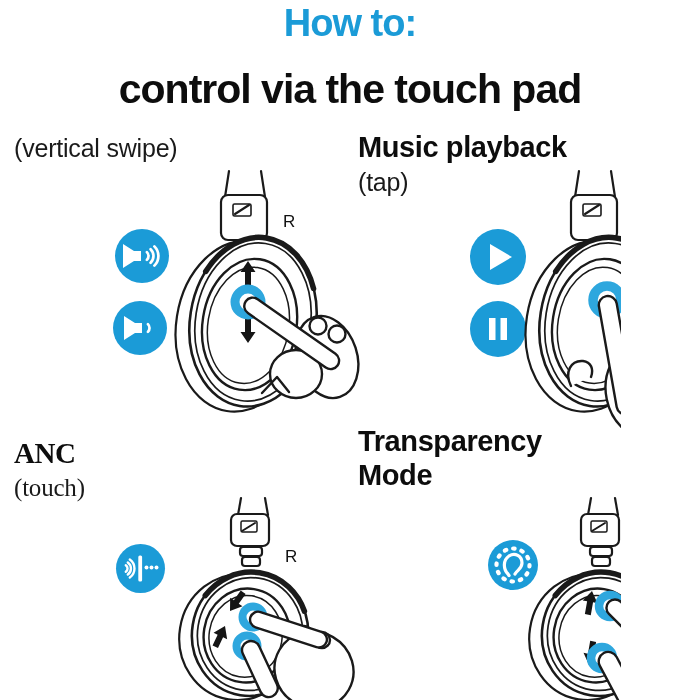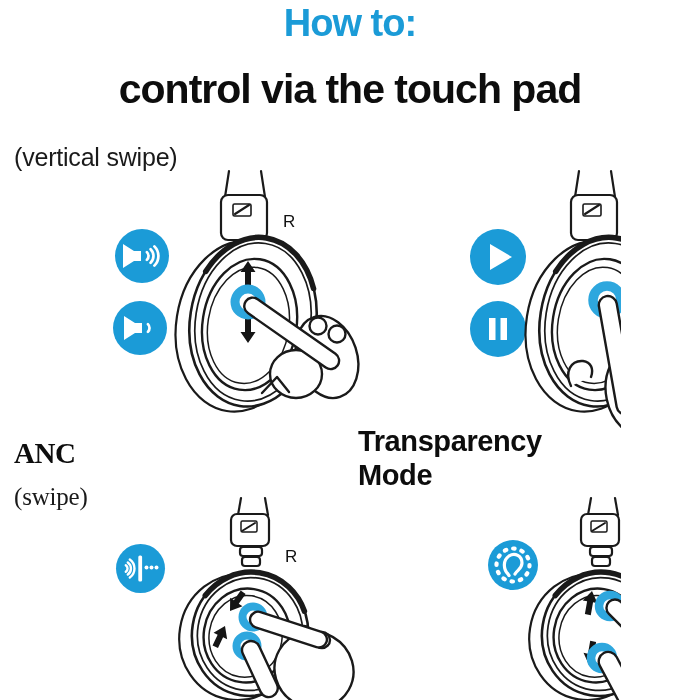--- a/index.html
+++ b/index.html
@@ -3,21 +3,21 @@
 <meta charset="utf-8">
 <style>
   html,body{margin:0;padding:0;background:#fff;}
   .canvas{position:relative;width:621px;height:700px;background:#fff;overflow:hidden;
           font-family:"Liberation Sans",sans-serif;color:#0f0f0f;}
   .hdr{position:absolute;left:0;width:700px;text-align:center;font-weight:700;letter-spacing:-1px;}
   .hdr1{top:2px;font-size:38px;color:#1b9bd7;}
   .hdr2{top:44px;font-size:41px;color:#0d0d0d;margin-top:22px;}
   .seclabel{position:absolute;}
   .sec-title{font-size:29px;font-weight:700;letter-spacing:-0.4px;line-height:34px;color:#0d0d0d;}
-  .sec-sub{font-size:25px;font-weight:400;letter-spacing:-0.2px;line-height:30px;margin-top:12px;color:#1a1a1a;}
+  .sec-sub{font-size:25px;font-weight:400;letter-spacing:-0.2px;line-height:30px;margin-top:3px;color:#1a1a1a;}
   .gicon{position:absolute;border-radius:50%;background:#1b9bd7;display:flex;align-items:center;justify-content:center;}
   .gicon svg{display:block;}
   .scene{position:absolute;left:0;top:0;}
   .ln{stroke:#1a1a1a;stroke-width:2.2;fill:none;stroke-linecap:round;stroke-linejoin:round;}
   .wf{fill:#ffffff;}
   .ring{fill:#ffffff;stroke:#2ea7de;}
   .arrow{fill:#151515;stroke:none;}
   .hand ellipse,.hand circle,.hand rect{fill:#ffffff;stroke:#1a1a1a;stroke-width:2.4;stroke-linejoin:round;}
   .hand path{fill:none;stroke:#1a1a1a;stroke-width:2.4;stroke-linecap:round;stroke-linejoin:round;}
   .hand .thumbhook{fill:#ffffff;}
@@ -27,23 +27,27 @@
 <body>
 
 <div class="canvas">
 
   <div class="hdr hdr1">How to:</div>
   <div class="hdr hdr2">control via the touch pad</div>
 
   <div class="seclabel" style="left:14px;top:130px;">
     <div class="sec-sub">(vertical swipe)</div>
   </div>
+  <div class="seclabel" style="left:358px;top:130px;">
+    <div class="sec-title">Music playback</div>
+    <div class="sec-sub">(tap)</div>
+  </div>
   <div class="seclabel" style="left:14px;top:436px;font-family:Liberation Serif, serif;">
     <div class="sec-title">ANC</div>
-    <div class="sec-sub">(swipe)</div>
+    <div class="sec-sub">(touch)</div>
   </div>
   <div class="seclabel" style="left:358px;top:424px;">
     <div class="sec-title">Transparency Mode</div>
   </div>
 
   <div class="gicon" style="left:115px;top:229px;width:54px;height:54px;">
     <svg width="54" height="54" viewBox="-27 -27 54 54">
       <path d="M-19,-12 L-19,12 L-8,5 L-1,5 L-1,-5 L-8,-5 Z" fill="#fff"></path>
       <path d="M4.9,-3.9 A5.5,5.5 0 0 1 4.9,3.9 M8.6,-6.8 A9.5,9.5 0 0 1 8.6,6.8 M12.4,-9.6 A13.5,13.5 0 0 1 12.4,9.6" fill="none" stroke="#fff" stroke-width="2.7" stroke-linecap="round"></path>
     </svg>

